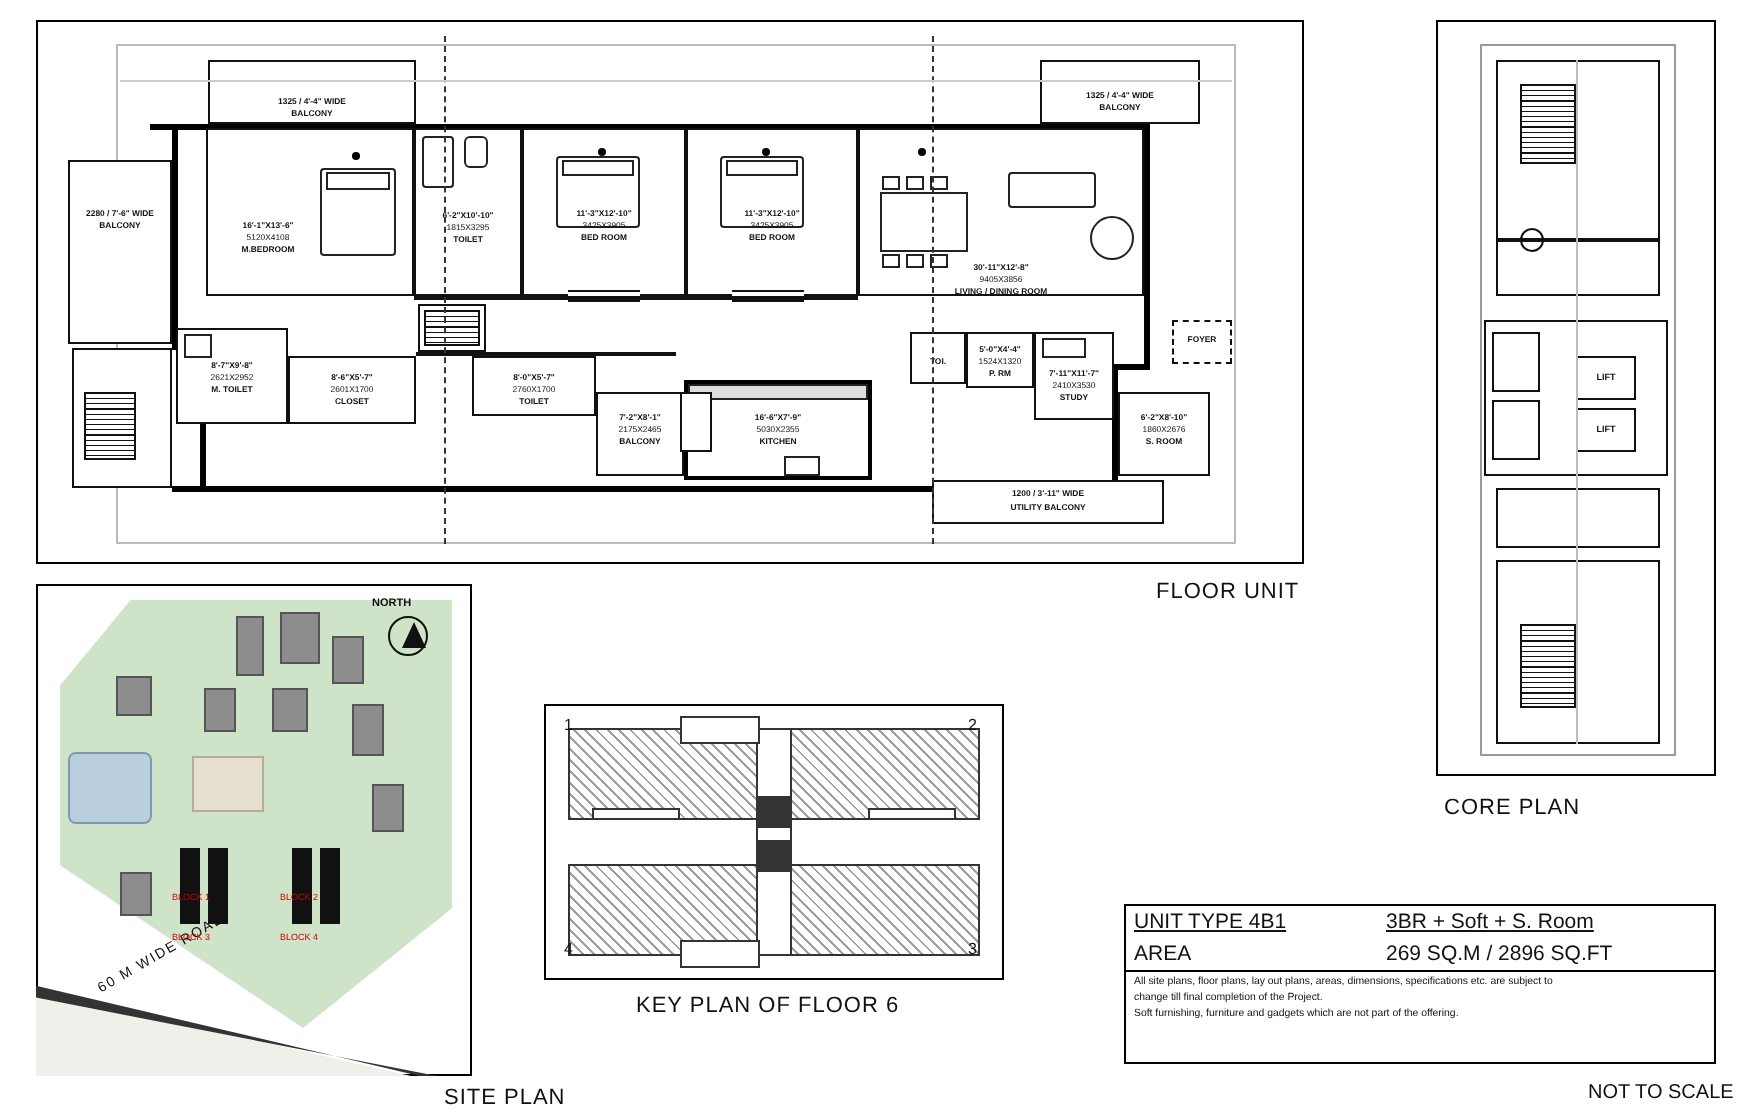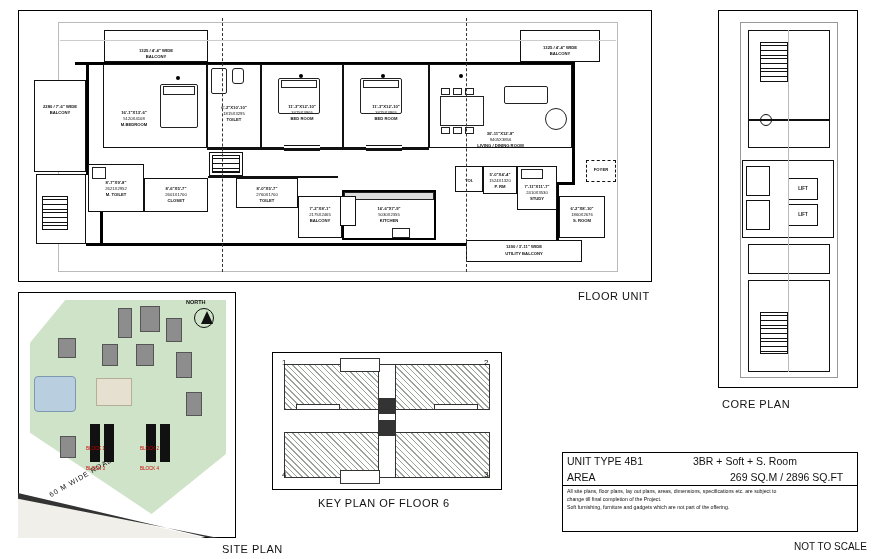--- a/index.html
+++ b/index.html
@@ -247,25 +247,25 @@
 <div class="panel" style="left:434px;top:404px;width:44px;height:6px;background:#fff;border:1px solid #333;"></div>
 
 <div class="keynum" style="left:282px;top:358px;">1</div>
 <div class="keynum" style="left:484px;top:358px;">2</div>
 <div class="keynum" style="left:484px;top:470px;">3</div>
 <div class="keynum" style="left:282px;top:470px;">4</div>
 
 <div class="ttl" style="left:318px;top:497px;">KEY PLAN OF FLOOR 6</div>
 
 <div class="tbl" style="left:562px;top:452px;width:296px;height:80px;">
-  <div class="tb-row" style="border-bottom:0;">
+  <div class="tb-row" style="border-bottom:0;text-decoration:underline;">
     <div class="tb-c1">UNIT TYPE 4B1</div>
     <div class="tb-c2">3BR + Soft + S. Room</div>
   </div>
-  <div class="tb-row" style="border-bottom:1px solid #000;gap:37px;">
+  <div class="tb-row" style="border-bottom:1px solid #000;">
     <div class="tb-c1">AREA</div>
     <div class="tb-c2">269 SQ.M  /  2896 SQ.FT</div>
   </div>
   <div class="fine" style="padding-bottom:0;">All site plans, floor plans, lay out plans, areas, dimensions, specifications etc. are subject to</div>
   <div class="fine" style="padding-top:0;padding-bottom:0;">change till final completion of the Project.</div>
   <div class="fine" style="padding-top:1px;">Soft furnishing, furniture and gadgets which are not part of the offering.</div>
 </div>
 
 <div class="nts" style="left:794px;top:541px;">NOT TO SCALE</div>
 

